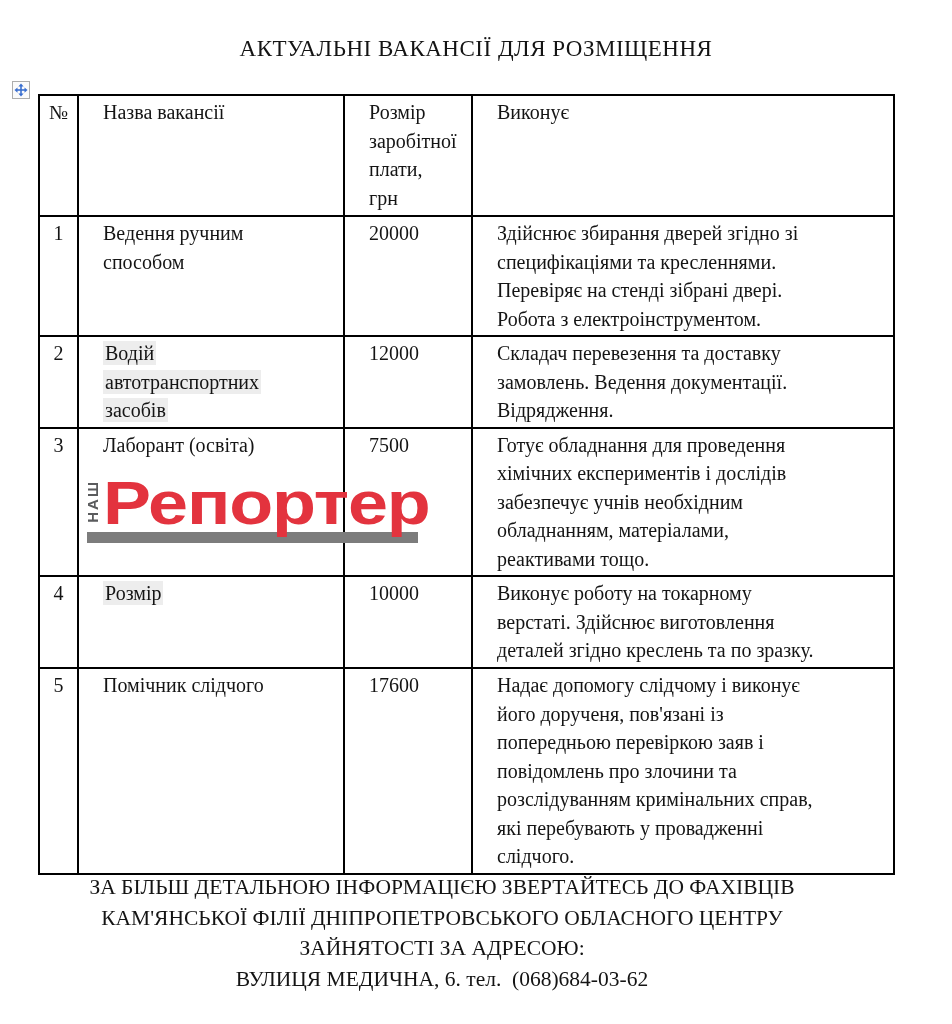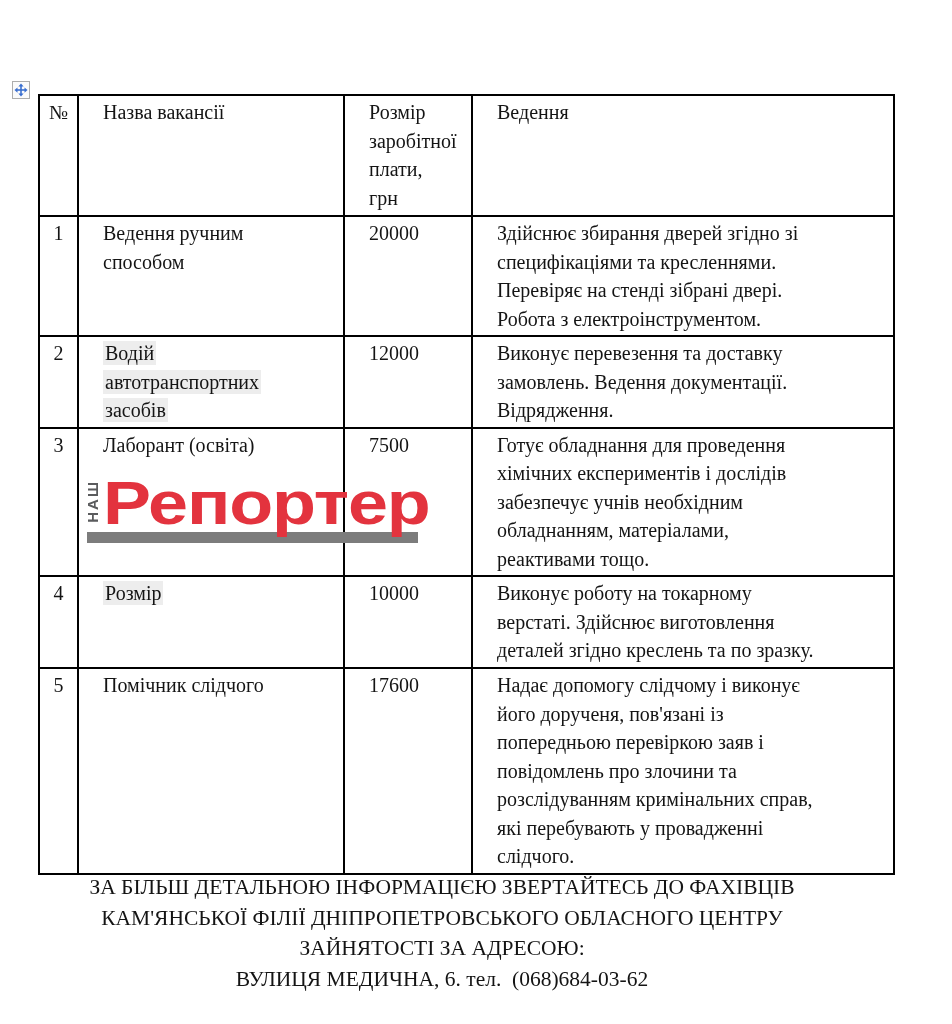--- a/index.html
+++ b/index.html
@@ -64,20 +64,21 @@
     position:absolute; top:872px; left:0; width:884px;
     text-align:center; font-size:21.5px; line-height:30.5px;
     white-space:pre-line;
   }
 </style>
 </head>
 <body>
 
 <div class="page">
 
+  <div class="doc-title">АКТУАЛЬНІ ВАКАНСІЇ ДЛЯ РОЗМІЩЕННЯ</div>
 
   <div class="table-handle" title="">
     <svg width="14" height="14" viewBox="0 0 16 16">
       <g fill="#3a6fd0">
         <polygon points="8,0.5 5,4 11,4"></polygon>
         <polygon points="8,15.5 5,12 11,12"></polygon>
         <polygon points="0.5,8 4,5 4,11"></polygon>
         <polygon points="15.5,8 12,5 12,11"></polygon>
         <rect x="7.1" y="3" width="1.8" height="10"></rect>
         <rect x="3" y="7.1" width="10" height="1.8"></rect>
@@ -93,39 +94,39 @@
         <col style="width:422px">
     </colgroup>
     <tbody>
         <tr class="h-head">
       <th class="num">№</th>
       <th>Назва вакансії</th>
       <th>Розмір
 заробітної
 плати,
 грн</th>
-      <th>Ведення</th>
+      <th>Виконує</th>
     </tr>
     <tr class="h-r0">
       <td class="num">1</td>
       <td><span class="name-text">Ведення ручним
 способом</span></td>
       <td>20000</td>
       <td>Здійснює збирання дверей згідно зі
 специфікаціями та кресленнями.
 Перевіряє на стенді зібрані двері.
 Робота з електроінструментом.</td>
     </tr>
     <tr class="h-r1">
       <td class="num">2</td>
       <td><span class="name-text hl">Водій
 автотранспортних
 засобів</span></td>
       <td>12000</td>
-      <td>Виконує перевезення та доставку
+      <td>Складач перевезення та доставку
 замовлень. Ведення документації.
 Відрядження.</td>
     </tr>
     <tr class="h-r2">
       <td class="num">3</td>
       <td><span class="name-text">Лаборант (освіта)</span></td>
       <td>7500</td>
       <td>Готує обладнання для проведення
 хімічних експериментів і дослідів
 забезпечує учнів необхідним

